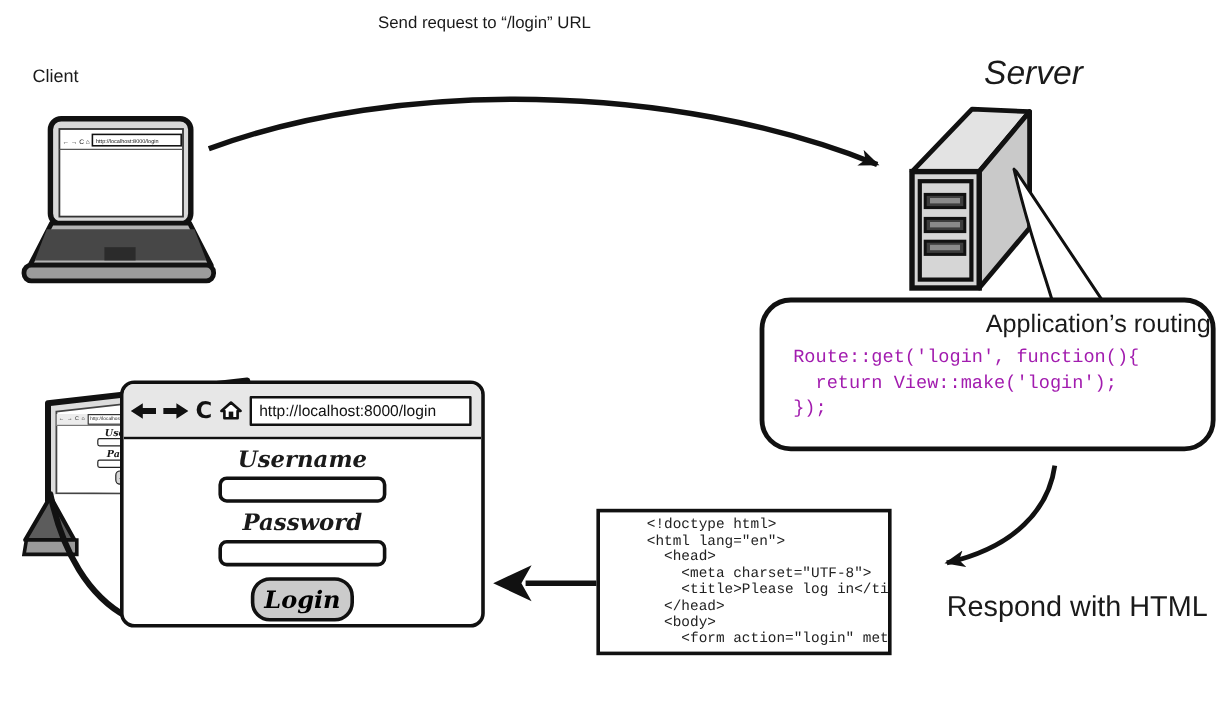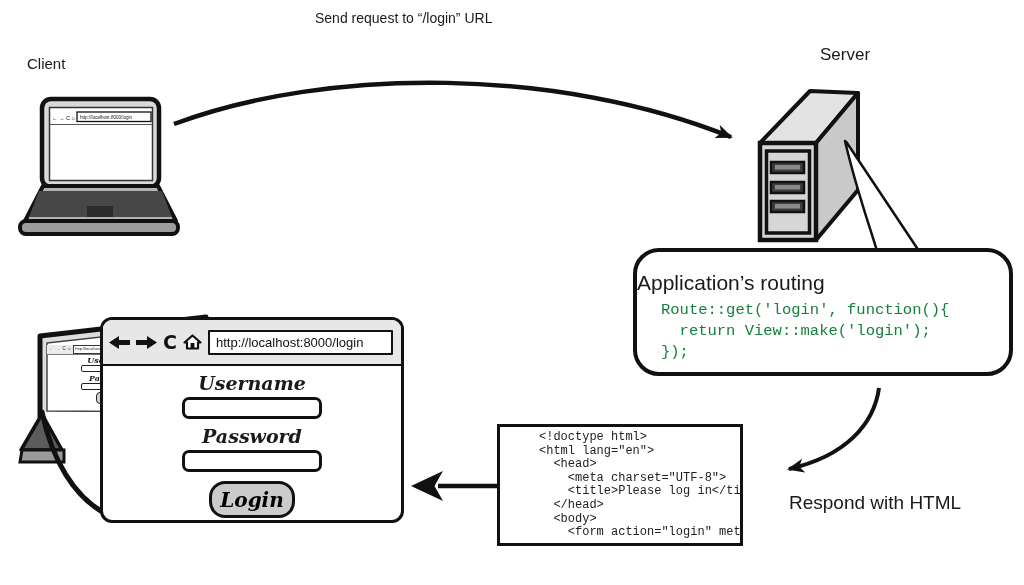--- a/index.html
+++ b/index.html
@@ -5,29 +5,29 @@
   html,body{margin:0;padding:0;background:#fff;}
   #canvas{position:relative;width:1024px;height:585px;background:#fff;overflow:hidden;
           font-family:"Liberation Sans",sans-serif;color:#1a1a1a;}
   .layer{position:absolute;left:0;top:0;width:1024px;height:585px;}
   #illustrations{z-index:1;}
   #mini-content{z-index:2;}
   #popout{z-index:3;}
   .label{position:absolute;z-index:4;white-space:nowrap;}
   #caption-request{left:315px;top:6px;font-size:14px;line-height:25px;}
   #client-label{left:27px;top:55px;font-size:15px;}
-  #server-label{left:820px;top:45px;font-size:17px;}
-  #respond-label{left:789px;top:492px;font-size:19px;}
+  #server-label{left:820px;top:45px;font-size:28px;font-style:italic;}
+  #respond-label{left:789px;top:492px;font-size:24px;}
   #render-label{left:27px;top:542px;font-size:22px;}
 
   
   #routing-bubble{position:absolute;left:633px;top:248px;width:380px;height:128px;z-index:4;
     border:4px solid #111;border-radius:26px;background:#fff;box-sizing:border-box;}
-  #routing-bubble .title{text-align:left;margin-top:19px;font-size:21px;}
-  #routing-bubble pre{margin:5px 0 0 24px;font:15.5px/21px "Liberation Mono",monospace;color:#15803d;}
+  #routing-bubble .title{text-align:right;margin-top:7px;font-size:21px;}
+  #routing-bubble pre{margin:5px 0 0 24px;font:15.5px/21px "Liberation Mono",monospace;color:#a21caf;}
 
   
   #html-box{position:absolute;left:497px;top:424px;width:246px;height:122px;z-index:4;
     border:3.5px solid #111;background:#fff;box-sizing:border-box;overflow:hidden;padding-left:32px;}
   #html-box pre{margin:4px 0 0 7px;font:12px/13.6px "Liberation Mono",monospace;white-space:pre;color:#222;}
 
   
   #browser-window{position:absolute;left:100px;top:317px;width:304px;height:206px;z-index:5;
     border:3.5px solid #111;border-radius:12px;background:#fff;box-sizing:border-box;overflow:hidden;}
   #browser-toolbar{height:46px;background:#e7e7e7;border-bottom:2.5px solid #111;

